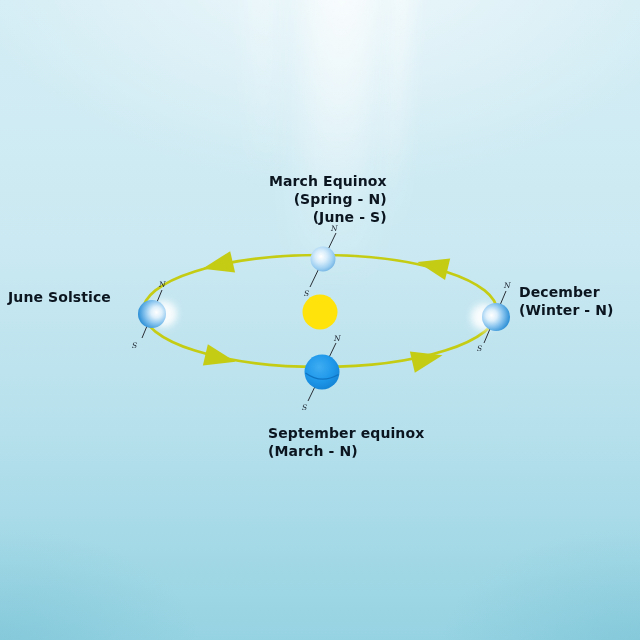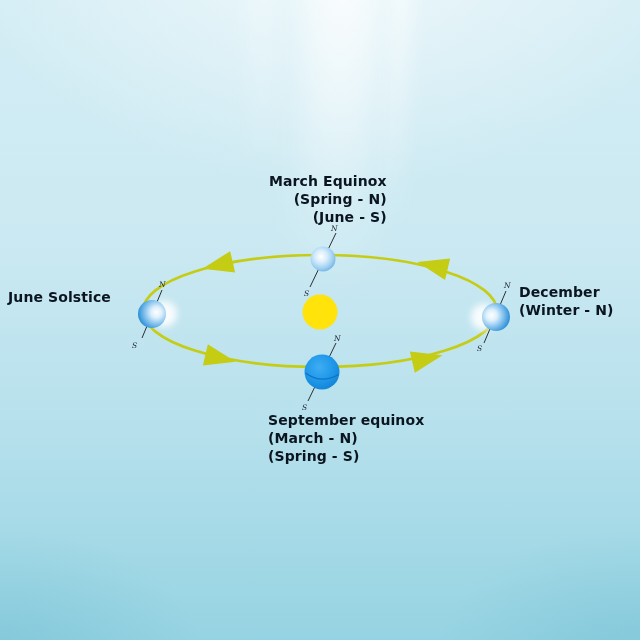--- a/index.html
+++ b/index.html
@@ -23,21 +23,21 @@
     background:linear-gradient(180deg,rgba(255,255,255,0.30),rgba(255,255,255,0));
     filter:blur(10px);transform:rotate(-2deg);}
   .diagram-svg{position:absolute;left:0;top:0;width:640px;height:640px;}
   .season-label{
     position:absolute;font-weight:700;font-size:14px;line-height:18px;
     color:#0b1520;letter-spacing:0.1px;white-space:nowrap;
   }
   .lbl-march{left:269px;top:172px;text-align:right;}
   .lbl-june{left:8px;top:288px;}
   .lbl-december{left:519px;top:283px;}
-  .lbl-september{left:268px;top:411px;}
+  .lbl-september{left:268px;top:424px;}
   .axis-label{font-family:"DejaVu Serif","Liberation Serif",serif;font-style:italic;font-size:7.5px;fill:#1c2430;}
 </style>
 </head>
 <body>
 
 <div class="stage">
 
   <div class="ray ray-faint"></div>
   <div class="ray ray-main"></div>
   <div class="ray ray-side"></div>
@@ -124,16 +124,15 @@
   </div>
 
   <div class="season-label lbl-december">
     <div>December</div>
     <div>(Winter - N)</div>
   </div>
 
   <div class="season-label lbl-september">
     <div>September equinox</div>
     <div>(March - N)</div>
-    <div>(Spring - S)</div>
   </div>
 
 </div>
 
 </body></html>

